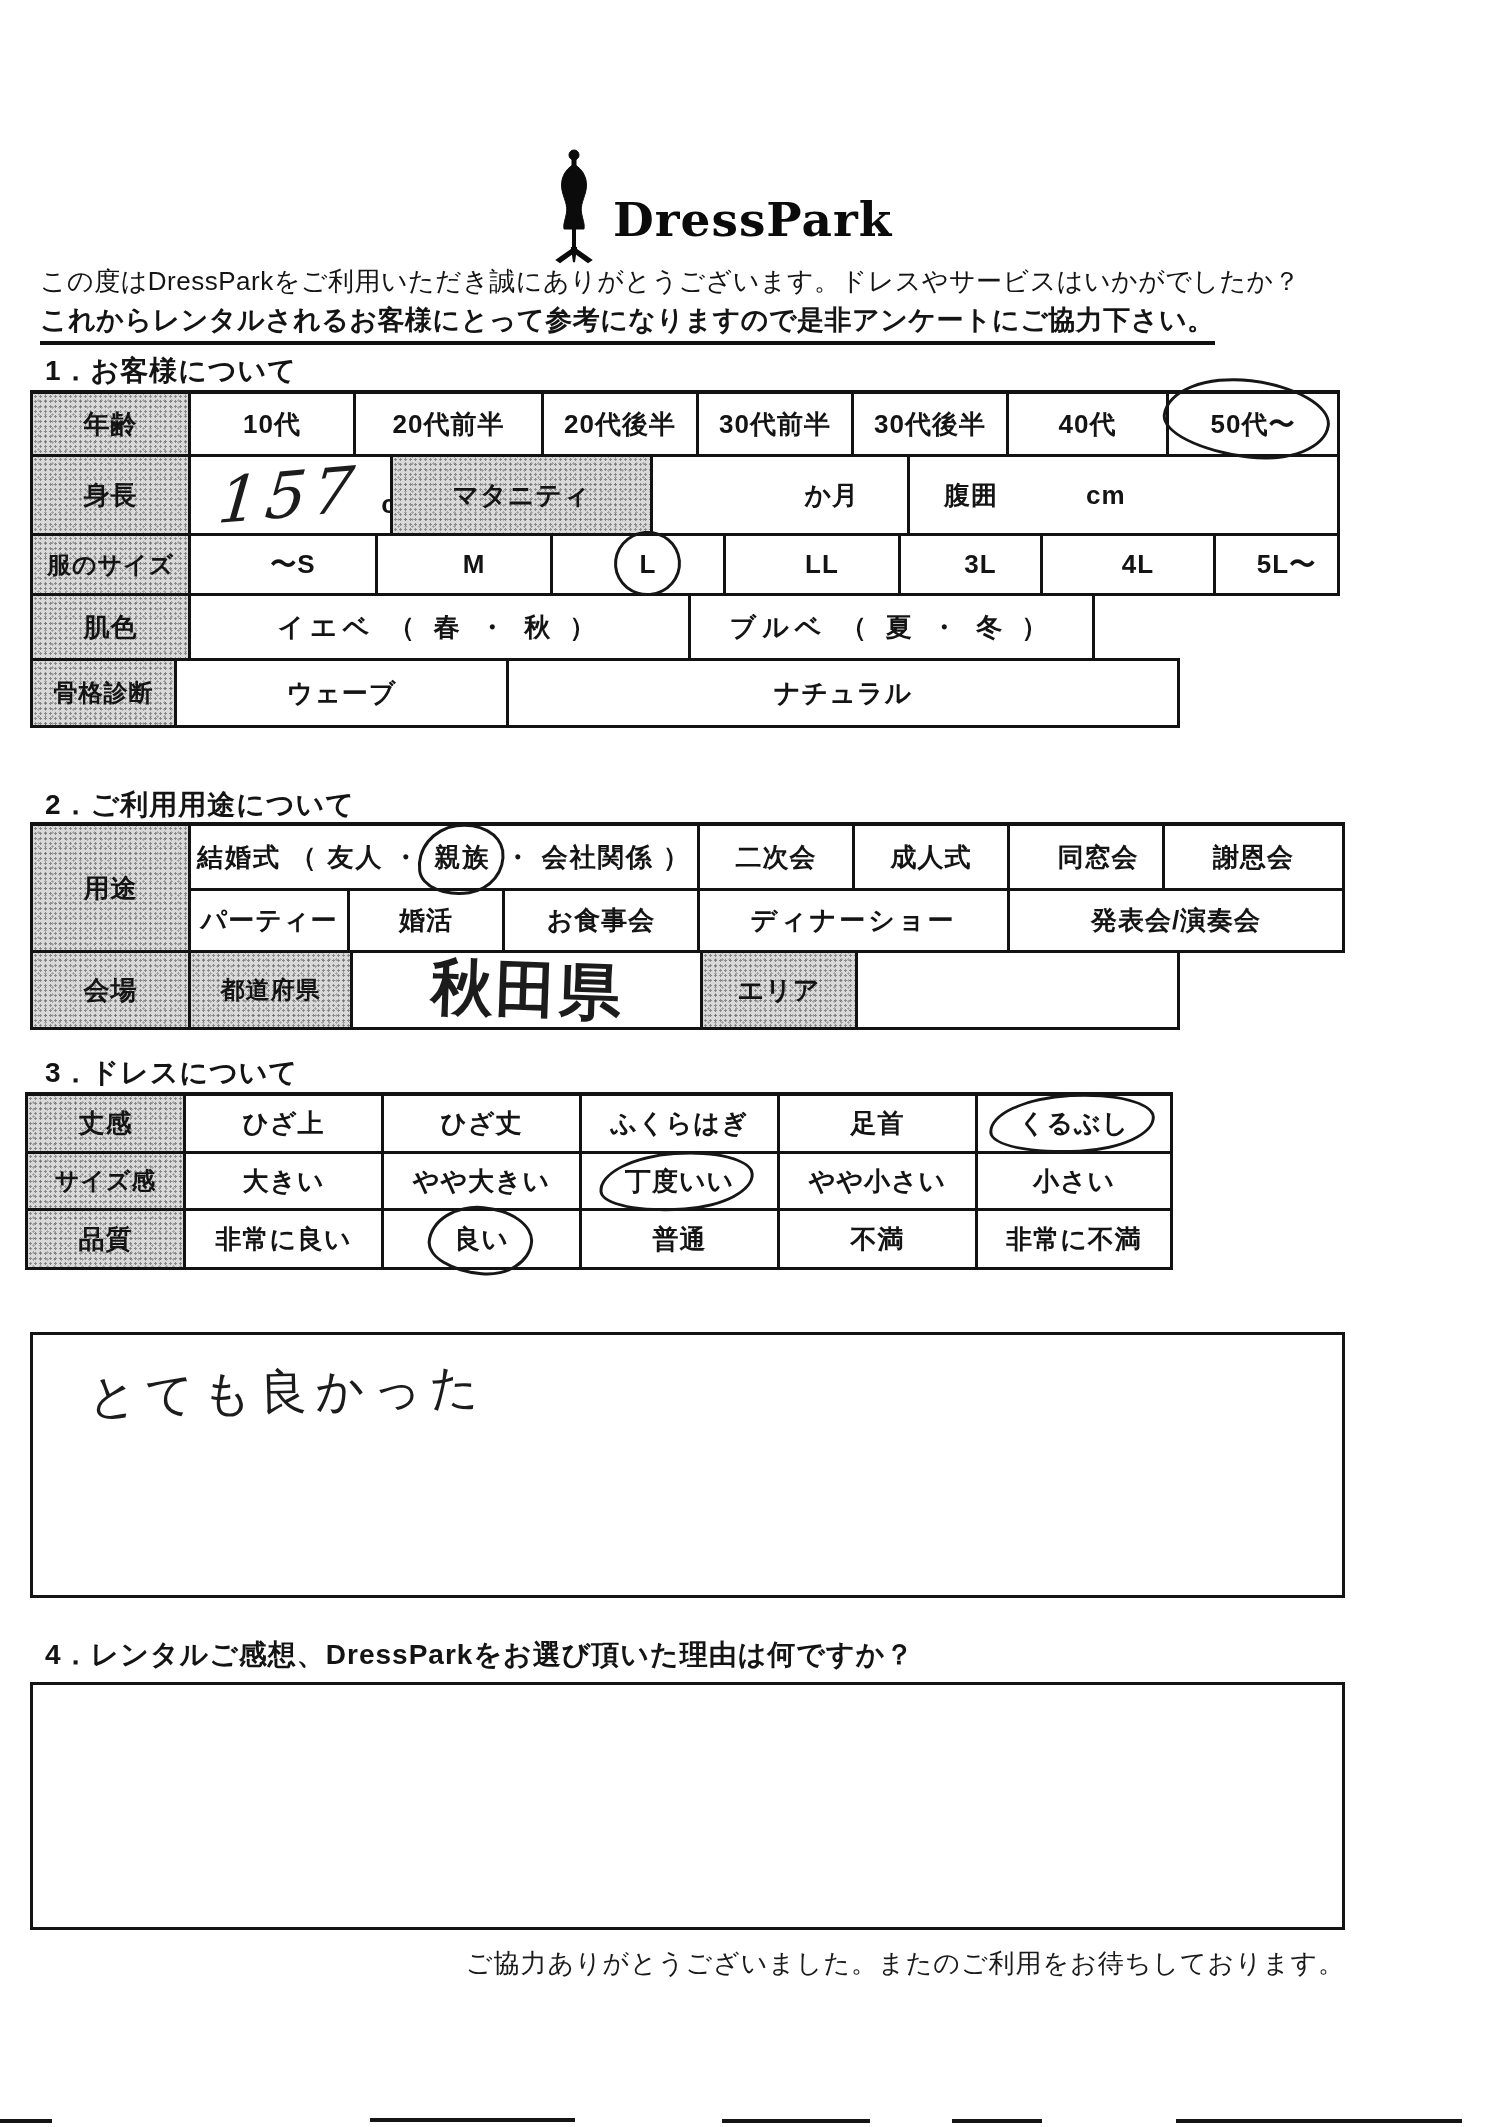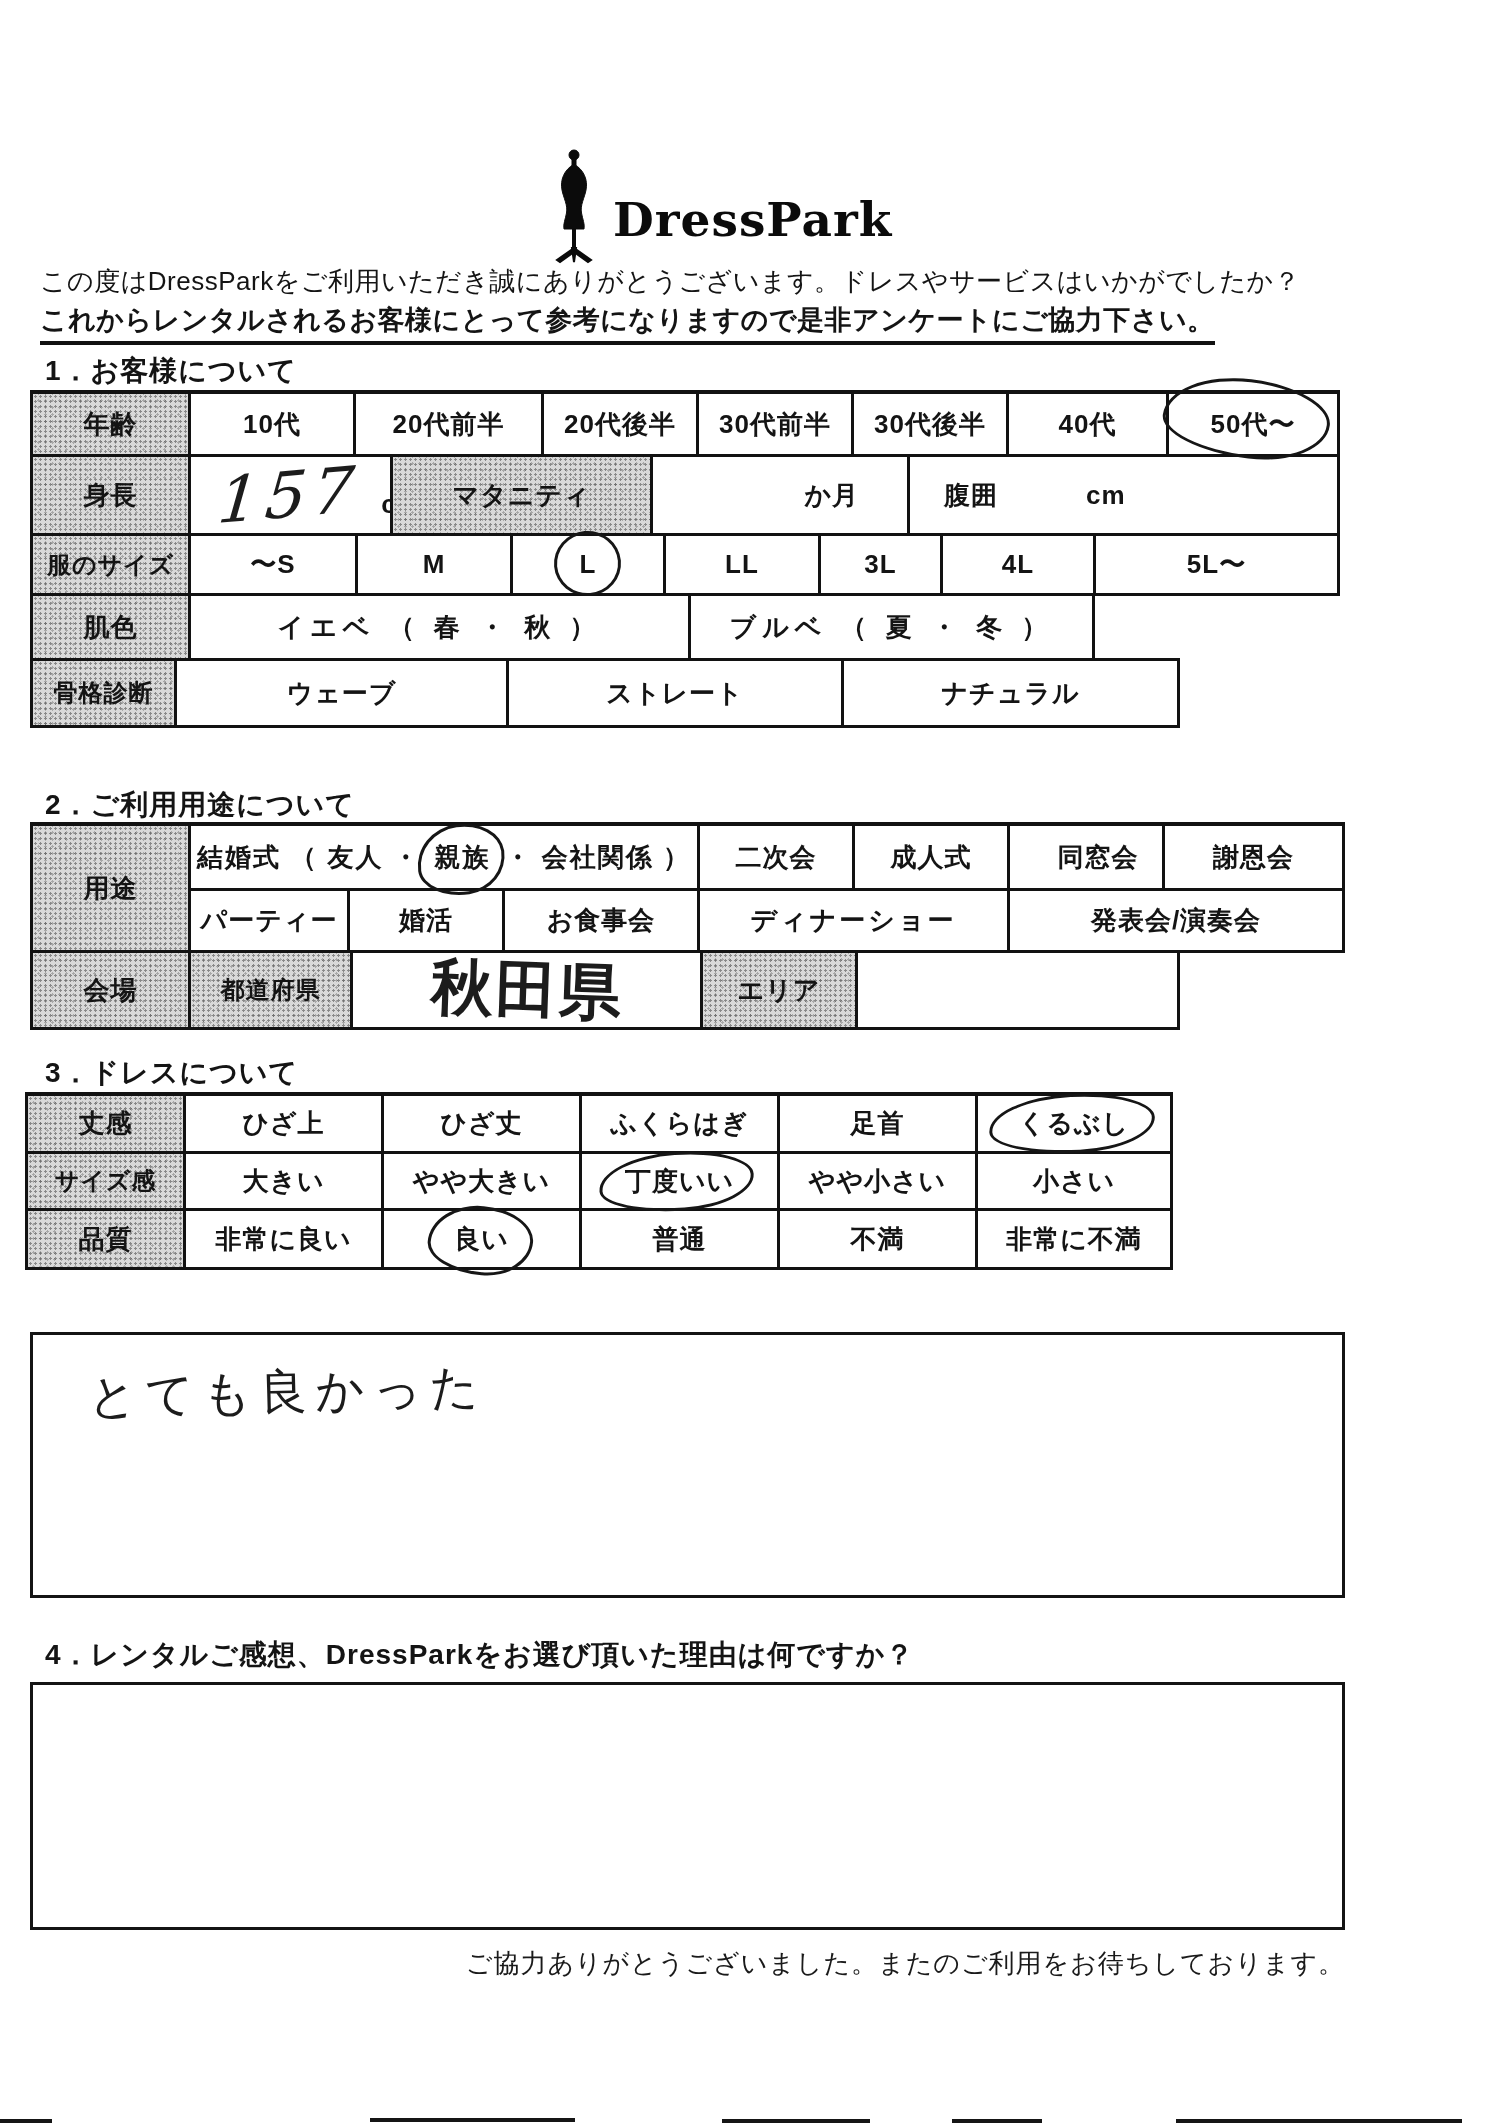--- a/index.html
+++ b/index.html
@@ -108,21 +108,21 @@
         <span class="hw-unit" style="margin-left:22px; margin-top:18px;">cm</span>
       </div>
       <div class="tcell shade" style="width:260px;">マタニティ</div>
       <div class="tcell" style="width:257px; justify-content:flex-end; padding-right:48px;">か月</div>
       <div class="tcell last" style="flex:1; justify-content:flex-start;">
         <span style="margin-left:34px;">腹囲</span>
         <span style="margin-left:88px;">cm</span>
       </div>
     </div>
 
-    <div class="trow" style="width:1310px; height:63px;">
+    <div class="trow" style="width:1310px; height:63px;gap:20px;">
       <div class="tcell shade" style="width:158px; font-size:24px;">服のサイズ</div>
       <div class="tcell" style="width:167px;">〜S</div>
       <div class="tcell" style="width:155px;">M</div>
       <div class="tcell" style="width:153px;">
         <span class="hand-circle c-size">
           <span>L</span>
         </span>
       </div>
       <div class="tcell" style="width:155px;">LL</div>
       <div class="tcell" style="width:122px;">3L</div>
@@ -132,21 +132,20 @@
 
     <div class="trow" style="width:1065px; height:68px;">
       <div class="tcell shade" style="width:158px;">肌色</div>
       <div class="tcell" style="width:500px; letter-spacing:6px;">イエベ （ 春 ・ 秋 ）</div>
       <div class="tcell last" style="flex:1; letter-spacing:6px;">ブルベ （ 夏 ・ 冬 ）</div>
     </div>
 
     <div class="trow" style="width:1150px; height:70px;">
       <div class="tcell shade" style="width:144px; font-size:24px;">骨格診断</div>
       <div class="tcell" style="width:332px;">ウェーブ</div>
-      <div class="tcell" style="width:335px;">ストレート</div>
       <div class="tcell last" style="flex:1;">ナチュラル</div>
     </div>
   </div>
 
   <div class="sec-title" style="left:45px; top:786px;">2．ご利用用途について</div>
 
   <div class="tbl" style="left:30px; top:822px;">
 
     <div class="trow first" style="width:1315px; height:131px;">
       <div class="tcell shade" style="width:158px;">用途</div>

